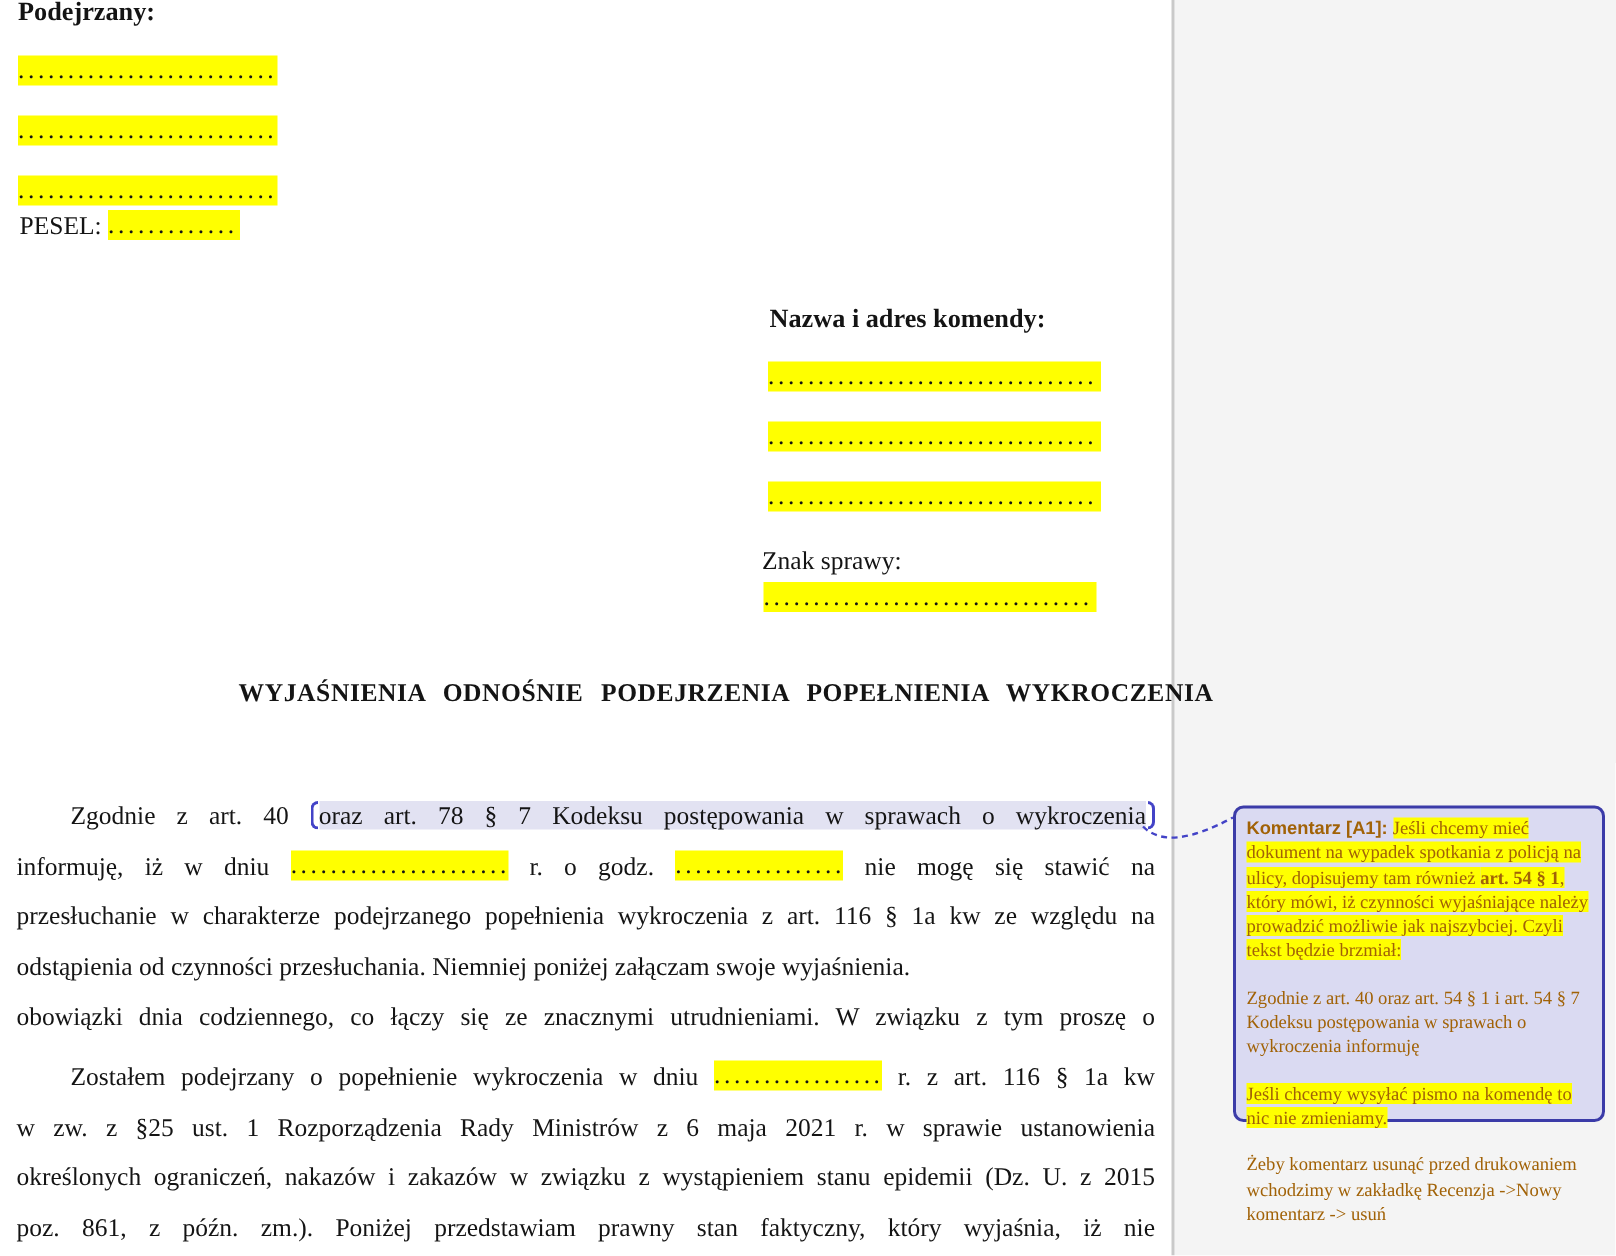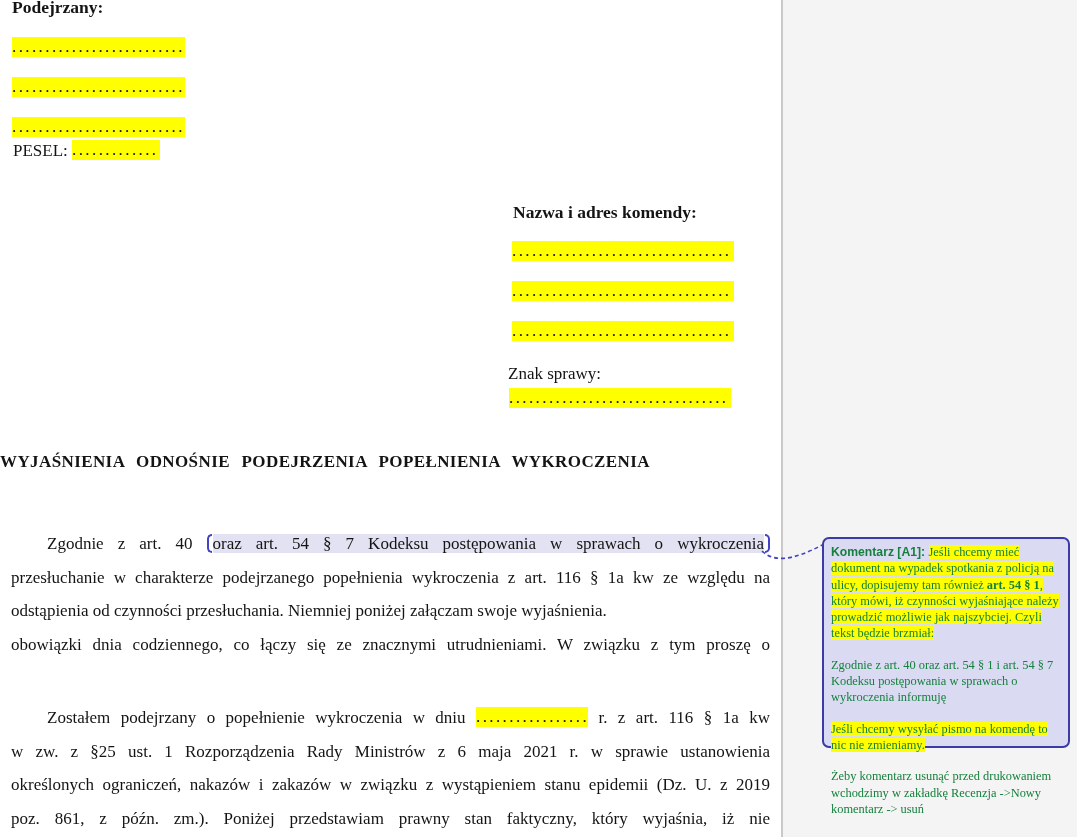--- a/index.html
+++ b/index.html
@@ -20,22 +20,22 @@
     white-space:nowrap;font-size:17px;
   }
   .dots{letter-spacing:2.4px;}
   .pesel-row{white-space:nowrap;font-size:17px;}
   .iblank{
     display:inline-block;background:#ffff00;height:20px;line-height:19px;
     overflow:hidden;white-space:nowrap;vertical-align:-4px;
   }
   
   .heading{
-    left:0;top:452px;width:781px;text-align:left;font-weight:bold;
-    font-size:17px;letter-spacing:0.4px;word-spacing:7px;white-space:nowrap;
+    left:0;top:452px;width:781px;text-align:right;font-weight:bold;
+    font-size:17px;letter-spacing:0.4px;word-spacing:7px;white-space:nowrap;padding-left:28px;
   }
   
   .para{left:11px;width:759px;}
   .tline{
     height:33.5px;line-height:33.5px;text-align:justify;text-align-last:justify;
     white-space:normal;overflow:visible;font-size:17px;
   }
   .tline.first{padding-left:36px;}
   .tline.noj{text-align-last:left;}
   .wavy{
@@ -44,21 +44,21 @@
     text-underline-offset:3px;
   }
   .anchor{background:#e2e2f2;}
   .abr{display:inline-block;width:5px;height:19px;vertical-align:-4px;box-sizing:border-box;}
   .abr-o{border-left:2px solid #4343c7;border-top:2px solid #4343c7;border-bottom:2px solid #4343c7;border-radius:6px 0 0 6px;margin-right:1px;}
   .abr-c{border-right:2px solid #4343c7;border-top:2px solid #4343c7;border-bottom:2px solid #4343c7;border-radius:0 6px 6px 0;margin-left:1px;}
   
   .comment-box{
     left:822px;top:537px;width:248px;height:211px;box-sizing:border-box;
     background:#dadaf2;border:2px solid #3b3ba8;border-radius:7px;
-    padding:5px 7px;font-size:12.4px;line-height:16.3px;color:#15803d;
+    padding:5px 7px;font-size:12.4px;line-height:16.3px;color:#a16207;
   }
   .comment-box .cblock{margin:0 0 15px 0;}
   .comment-box .cblock:last-child{margin-bottom:18px;}
   .c-label{font-family:"Liberation Sans","DejaVu Sans",sans-serif;font-weight:bold;font-size:12.2px;}
   .c-y{background:#ffff00;}
   .c-yb{background:#ffff00;font-weight:bold;}
   .connector{left:758px;top:536px;width:70px;height:32px;pointer-events:none;}
 </style>
 </head>
 <body>
@@ -79,29 +79,30 @@
     <div class="blank dots" style="width: 222px; margin-bottom: 20px;">.................................</div>
     <div class="blank dots" style="width: 222px; margin-bottom: 20px;">.................................</div>
     <div class="blank dots" style="width: 222px; margin-bottom: 20px;">.................................</div>
   </div>
 <div class="abs plain-label" style="left:508px;top:364px;text-align:center;">Znak sprawy:</div>
 <div class="abs blank dots" style="left:509px;top:388px;width:222px;">.................................</div>
 
 <div class="abs heading">WYJAŚNIENIA ODNOŚNIE PODEJRZENIA POPEŁNIENIA WYKROCZENIA</div>
 
 <div id="para1" class="abs para" style="top:527px;">
-    <div class="tline first"><span>Zgodnie z art. 40 </span><span class="abr abr-o"></span><span class="anchor">oraz art. 54 § 7 Kodeksu postępowania w sprawach o wykroczenia</span><span class="abr abr-c"></span></div>
+    <div class="tline first"><span>Zgodnie z art. 40 </span><span class="abr abr-o"></span><span class="anchor">oraz art. 78 § 7 Kodeksu postępowania w sprawach o wykroczenia</span><span class="abr abr-c"></span></div>
+    <div class="tline"><span>informuję, iż w dniu </span><span class="iblank dots" style="width: 145px;">......................</span><span> r. o godz. </span><span class="iblank dots" style="width: 112px;">.................</span><span> nie mogę się stawić na</span></div>
     <div class="tline"><span>przesłuchanie w charakterze podejrzanego popełnienia wykroczenia z art. 116 § 1a </span><span class="wavy">kw</span><span> ze względu na</span></div>
     <div class="tline noj"><span>odstąpienia od czynności przesłuchania. Niemniej poniżej załączam swoje wyjaśnienia.</span></div>
     <div class="tline"><span>obowiązki dnia codziennego, co łączy się ze znacznymi utrudnieniami. W związku z tym proszę o</span></div>
   </div>
 <div id="para2" class="abs para" style="top:701px;">
     <div class="tline first"><span>Zostałem podejrzany o popełnienie wykroczenia w dniu </span><span class="iblank dots" style="width: 112px;">.................</span><span> r. z art. 116 § 1a </span><span class="wavy">kw</span></div>
     <div class="tline"><span>w zw. z §25 ust. 1 Rozporządzenia Rady Ministrów z 6 maja 2021 r. w sprawie ustanowienia</span></div>
-    <div class="tline"><span>określonych ograniczeń, nakazów i zakazów w związku z wystąpieniem stanu epidemii (Dz. U. z 2019</span></div>
+    <div class="tline"><span>określonych ograniczeń, nakazów i zakazów w związku z wystąpieniem stanu epidemii (Dz. U. z 2015</span></div>
     <div class="tline"><span>poz. 861, z </span><span class="wavy">późn.</span><span> zm.). Poniżej przedstawiam prawny stan faktyczny, który wyjaśnia, iż nie</span></div>
   </div>
 
 <svg class="abs connector" viewBox="0 0 70 32">
   <path d="M4,15 C16,27 36,24 64,9" fill="none" stroke="#4343c7" stroke-width="1.6" stroke-dasharray="4,3"></path>
 </svg>
 
 <div id="comment-box" class="abs comment-box">
     <div class="cblock"><span class="c-label">Komentarz [A1]: </span><span class="c-y">Jeśli chcemy mieć dokument na wypadek spotkania z policją na ulicy, dopisujemy tam również </span><span class="c-yb">art. 54 § 1</span><span class="c-y">, który mówi, iż czynności wyjaśniające należy prowadzić możliwie jak najszybciej. Czyli tekst będzie brzmiał:</span></div>
     <div class="cblock"><span>Zgodnie z art. 40 oraz art. 54 § 1 i art. 54 § 7 Kodeksu postępowania w sprawach o wykroczenia informuję</span></div>

